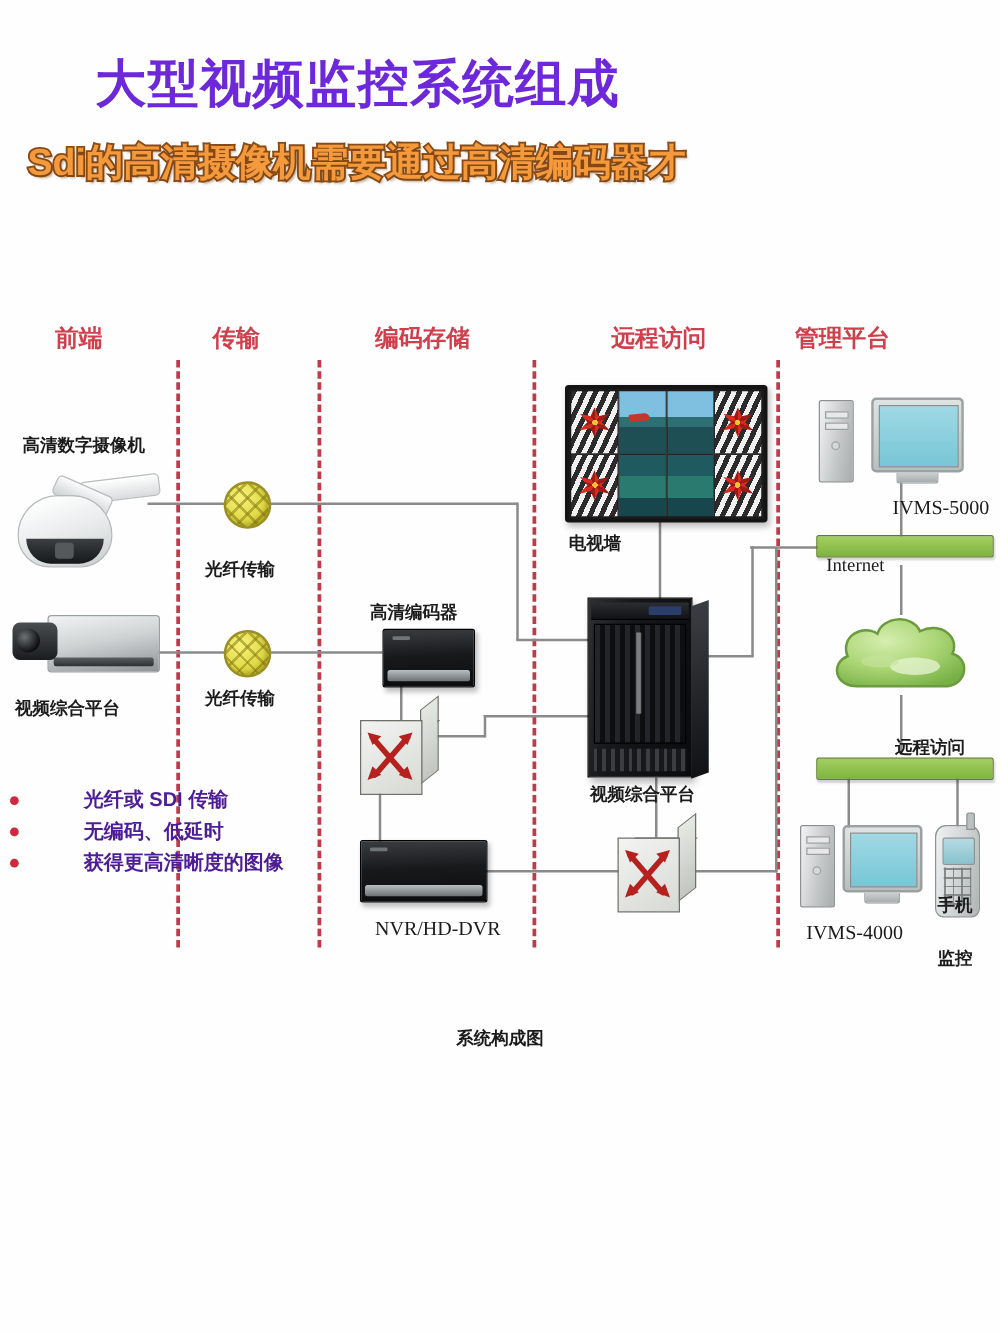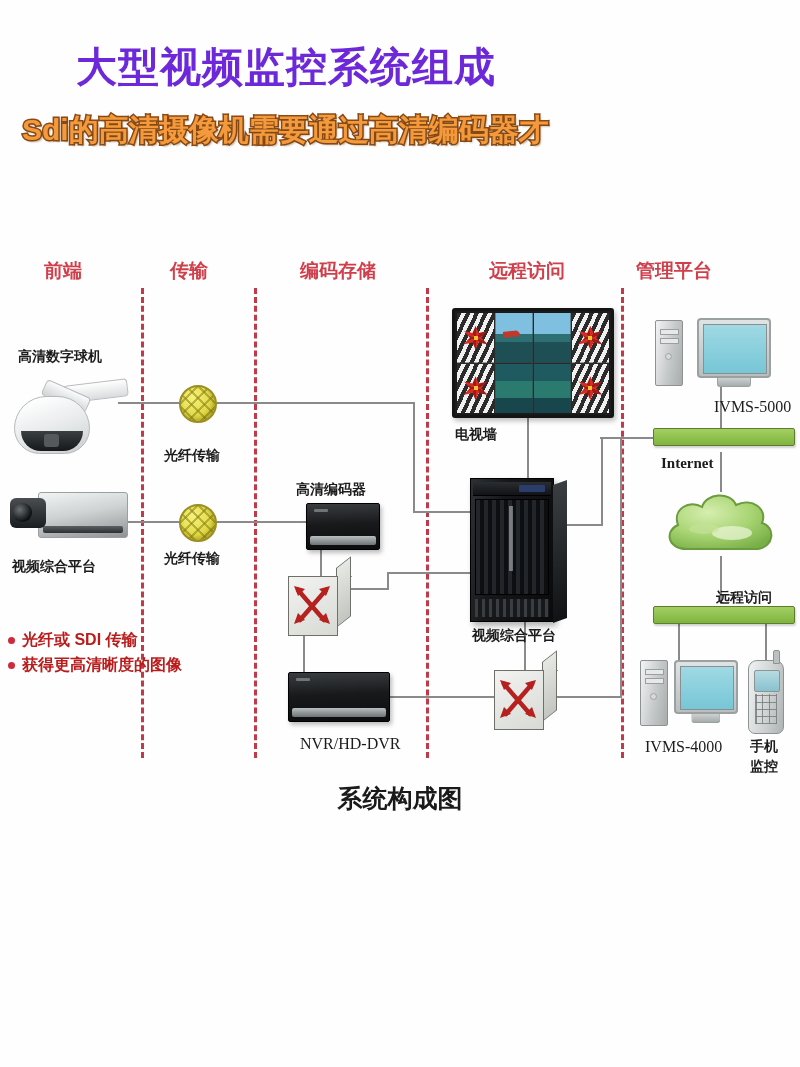--- a/index.html
+++ b/index.html
@@ -104,31 +104,32 @@
   .bullet-dot {
     width: 7px; height: 7px;
     border-radius: 50%;
     background: #cf2a3c;
     margin-right: 7px;
     flex: 0 0 auto;
   }
   .bullet-txt {
     font-size: 16px;
     font-weight: bold;
-    color: #b91c1c;
+    color: #4c1d95;
     white-space: nowrap;
+    margin-left: 45px;
   }
 
   
   .caption {
     position: absolute;
     left: 0; right: 0;
-    top: 782px;
+    top: 822px;
     text-align: center;
-    font-size: 25px;
+    font-size: 14px;
     font-weight: bold;
     color: #1a1a1a;
   }
 
   
   .dev { position: absolute; }
 
   
   .dome-wrap { left: 12px; top: 372px; width: 120px; height: 84px; }
   .dome-arm {
@@ -465,21 +466,21 @@
   <div class="ln v" style="left:678px;  top:620px; height:44px;"></div>
   <div class="ln v" style="left:765px;  top:620px; height:42px;"></div>
 
   <div class="dev dome-wrap">
     <div class="dome-arm"></div>
     <div class="dome-arm2"></div>
     <div class="dome-body">
       <div class="dome-lens"></div>
     </div>
   </div>
-  <div class="lbl cn" style="left:18px; top:348px;">高清数字球机</div>
+  <div class="lbl cn" style="left:18px; top:348px;">高清数字摄像机</div>
 
   <div class="dev box-wrap">
     <div class="box-body"></div>
     <div class="box-lens"></div>
   </div>
   <div class="lbl cn" style="left:12px; top:558px;">视频综合平台</div>
 
   <div class="dev fiber" style="left:179px; top:385px;"></div>
   <div class="lbl cn" style="left:164px; top:447px;">光纤传输</div>
 
@@ -561,21 +562,21 @@
   <div class="mon" style="left:697px; top:318px; width:74px; height:60px;">
     <div class="screen">
         <i></i>
       </div>
     <div class="stand"></div>
   </div>
   <div class="lbl en" style="left:714px; top:398px;">IVMS-5000</div>
 
   <div class="gbar" style="left:653px; top:428px; width:140px;"></div>
 
-  <div class="lbl cn" style="left:661px; top:455px; font-size:15px; font-family:'Liberation Serif',serif; font-weight:bold;">Internet</div>
+  <div class="lbl cn" style="left:661px; top:445px; font-size:15px; font-family:'Liberation Serif',serif; font-weight:normal;">Internet</div>
   <div class="cloud">
     <svg width="120" height="78" viewBox="0 0 120 78">
       <defs>
         <radialGradient id="cg" cx="38%" cy="32%" r="78%">
           <stop offset="0%" stop-color="#d6eeb0"></stop>
           <stop offset="55%" stop-color="#a8d472"></stop>
           <stop offset="100%" stop-color="#78af46"></stop>
         </radialGradient>
       </defs>
       <path d="M26 62 C8 62 4 44 18 38 C12 22 30 12 42 20 C46 6 70 4 76 18
@@ -599,29 +600,33 @@
       </div>
     <div class="stand"></div>
   </div>
   <div class="lbl en" style="left:645px; top:738px;">IVMS-4000</div>
 
   <div class="phone">
     <div class="ant"></div>
     <div class="scr"></div>
     <div class="keys"></div>
   </div>
-  <div class="lbl cn" style="left:750px; top:738px;">手机</div>
+  <div class="lbl cn" style="left:750px; top:716px;">手机</div>
   <div class="lbl cn" style="left:750px; top:758px;">监控</div>
 
   <div class="bullets">
     <div class="bullet-row">
       <span class="bullet-dot"></span>
       <span class="bullet-txt">光纤或 SDI 传输</span>
     </div>
     <div class="bullet-row">
       <span class="bullet-dot"></span>
+      <span class="bullet-txt">无编码、低延时</span>
+    </div>
+    <div class="bullet-row">
+      <span class="bullet-dot"></span>
       <span class="bullet-txt">获得更高清晰度的图像</span>
     </div>
   </div>
 
   <div class="caption">系统构成图</div>
 
 </div>
 
 </body></html>

